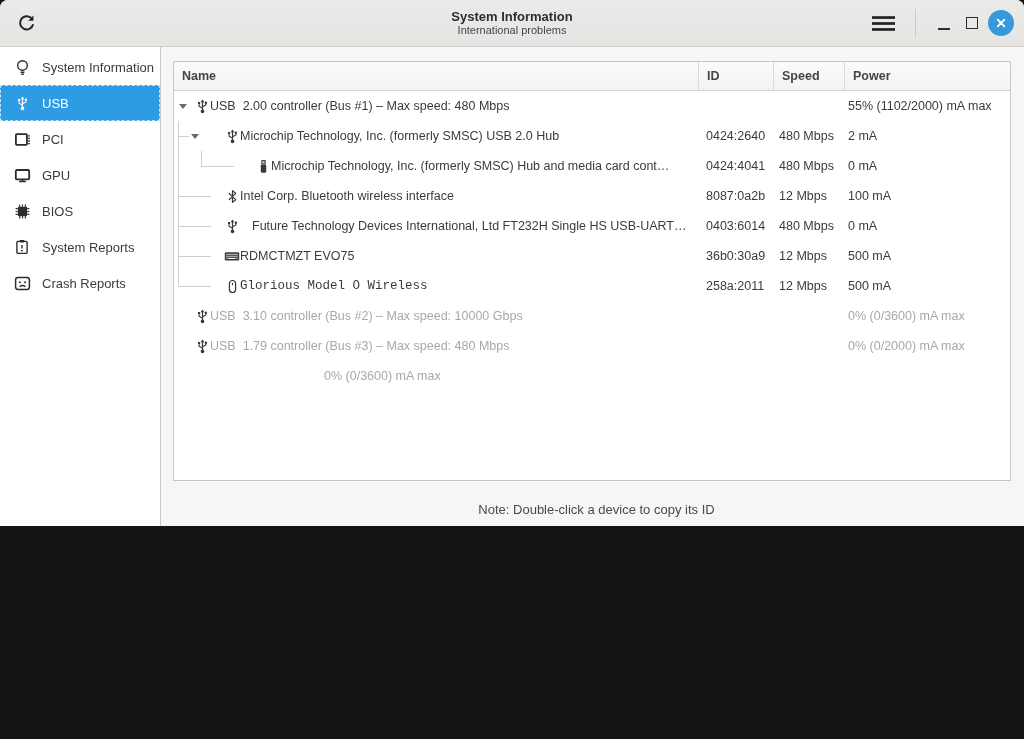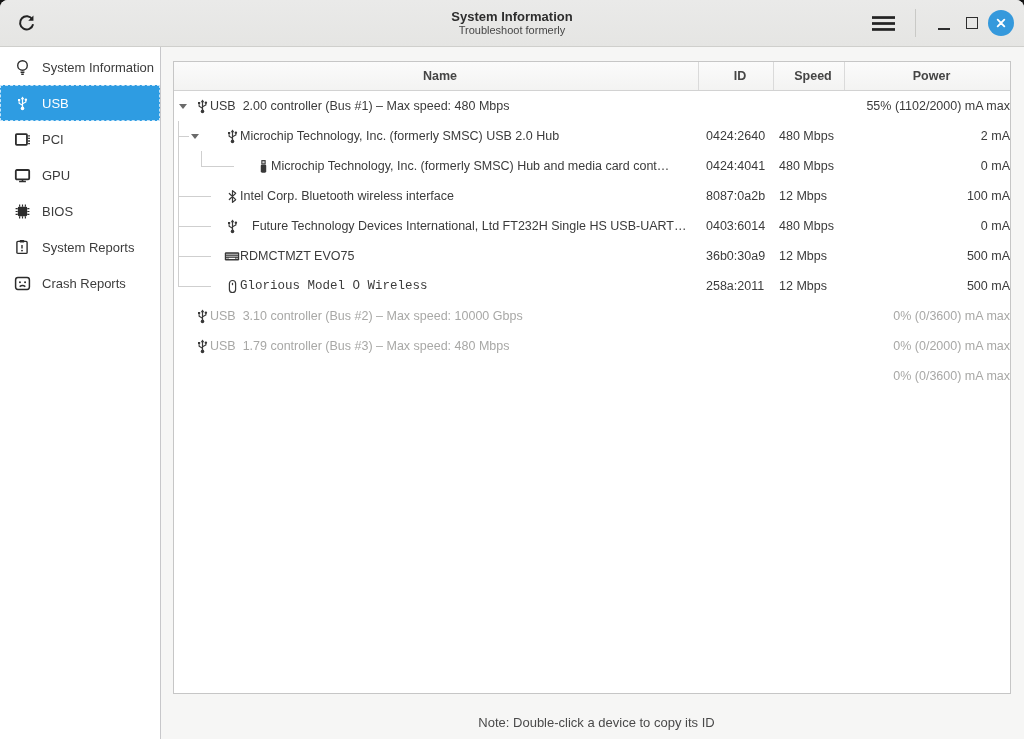--- a/index.html
+++ b/index.html
@@ -1,17 +1,17 @@
 <!DOCTYPE html>
 <html><head>
 <meta charset="utf-8">
 <style>
   html,body{margin:0;padding:0;background:#141414;}
   body{width:1024px;height:739px;overflow:hidden;font-family:"Liberation Sans","DejaVu Sans",sans-serif;}
-  .window{width:1024px;height:739px;border-radius:8px 8px 0 0;overflow:hidden;background:#f6f6f5;display:flex;flex-direction:column;}
+  .window{width:1024px;height:526px;border-radius:8px 8px 0 0;overflow:hidden;background:#f6f6f5;display:flex;flex-direction:column;}
 
   
   .headerbar{height:46px;flex:0 0 46px;background:linear-gradient(#eaeae9,#e5e5e3);border-bottom:1px solid #cfcfcc;position:relative;display:flex;align-items:center;}
   .titles{position:absolute;left:0;right:0;top:0;height:46px;display:flex;flex-direction:column;align-items:center;justify-content:center;pointer-events:none;}
   .title{font-size:13px;font-weight:bold;color:#2d2d2d;line-height:15px;}
   .subtitle{font-size:11px;color:#474747;line-height:13px;}
   .hb-btn{background:none;border:none;padding:4px;margin:0;display:flex;align-items:center;justify-content:center;color:#232323;cursor:default;}
   .refresh{margin-left:12px;}
   .hb-right{position:absolute;right:10px;top:0;height:46px;display:flex;align-items:center;}
   .hb-sep{width:1px;height:28px;background:#c9c9c6;margin:0 14px 0 16px;}
@@ -24,33 +24,33 @@
   .content{flex:1;display:flex;min-height:0;}
   .sidebar{width:160px;flex:0 0 160px;background:#ffffff;border-right:1px solid #c7c7ca;padding-top:2px;}
   .sb-item{height:36px;display:flex;align-items:center;padding-left:13px;gap:11px;font-size:13px;color:#3c3c3c;}
   .sb-icon{width:18px;height:18px;display:flex;align-items:center;justify-content:center;color:#2c2c2c;}
   .sb-item.selected{background:#2e9ce2;color:#ffffff;outline:1px dashed rgba(225,243,255,0.85);outline-offset:-1px;}
   .sb-item.selected .sb-icon{color:#ffffff;}
   .sb-label{white-space:nowrap;}
 
   .main{flex:1;position:relative;background:#f6f6f5;}
   .table{position:absolute;left:12px;top:14px;right:13px;bottom:45px;background:#ffffff;border:1px solid #c6c6c6;display:flex;flex-direction:column;overflow:hidden;}
-  .thead{display:flex;flex:0 0 28px;height:28px;background:linear-gradient(#fbfbfb,#f3f3f2);border-bottom:1px solid #d2d2d2;text-align:center;}
+  .thead{display:flex;flex:0 0 28px;height:28px;background:linear-gradient(#fbfbfb,#f3f3f2);border-bottom:1px solid #d2d2d2;}
   .th{font-size:12.5px;font-weight:bold;color:#454545;line-height:28px;padding-left:8px;box-sizing:border-box;overflow:hidden;white-space:nowrap;}
   .th.name{flex:0 0 524px;}
   .th.id{flex:0 0 75px;border-left:1px solid #dadada;}
   .th.speed{flex:0 0 71px;border-left:1px solid #dadada;}
   .th.power{flex:1;border-left:1px solid #dadada;}
   .tbody{flex:1;overflow:hidden;}
   .tr{display:flex;height:30px;}
   .td{font-size:12.5px;color:#3b3b3b;line-height:30px;box-sizing:border-box;overflow:hidden;white-space:nowrap;}
   .td.name{flex:0 0 524px;position:relative;}
   .td.id{flex:0 0 75px;padding-left:8px;}
   .td.speed{flex:0 0 71px;padding-left:6px;}
-  .td.power{flex:1;padding-left:4px;text-align:right;}
+  .td.power{flex:1;padding-left:4px;}
   .tr.dim .td, .tr.dim .row-label{color:#a8a8a6;}
 
   .guide{position:absolute;background:#cfcfcf;}
   .guide.vfull{top:0;bottom:0;width:1px;}
   .guide.vhalf{top:0;height:15px;width:1px;}
   .guide.hline{top:15px;height:1px;}
   .expander{position:absolute;top:50%;margin-top:-2.5px;width:0;height:0;border-left:4.5px solid transparent;border-right:4.5px solid transparent;border-top:5.5px solid #6a6a6a;}
   .row-icon{position:absolute;top:50%;transform:translateY(-50%);width:16px;height:16px;display:flex;align-items:center;justify-content:center;color:#383838;}
   .row-label{position:absolute;top:0;right:2px;line-height:30px;white-space:pre;overflow:hidden;}
 
@@ -65,21 +65,21 @@
     <button class="hb-btn refresh">
       <span>
         <svg viewBox="0 0 20 20" width="21" height="21">
             <path d="M15.6 6.2 A6.3 6.3 0 1 0 16.3 10.8" fill="none" stroke="currentColor" stroke-width="1.9"></path>
             <path d="M16.6 2.4 V7.3 H11.7 Z" fill="currentColor"></path>
           </svg>
       </span>
     </button>
     <div class="titles">
       <div class="title">System Information</div>
-      <div class="subtitle">Troubleshoot formerly</div>
+      <div class="subtitle">International problems</div>
     </div>
     <div class="hb-right">
       <button class="hb-btn">
         <span>
           <svg viewBox="0 0 22 16" width="23" height="17">
               <rect x="0" y="1" width="22" height="2.6" fill="currentColor"></rect>
               <rect x="0" y="6.7" width="22" height="2.6" fill="currentColor"></rect>
               <rect x="0" y="12.4" width="22" height="2.6" fill="currentColor"></rect>
             </svg>
         </span>

